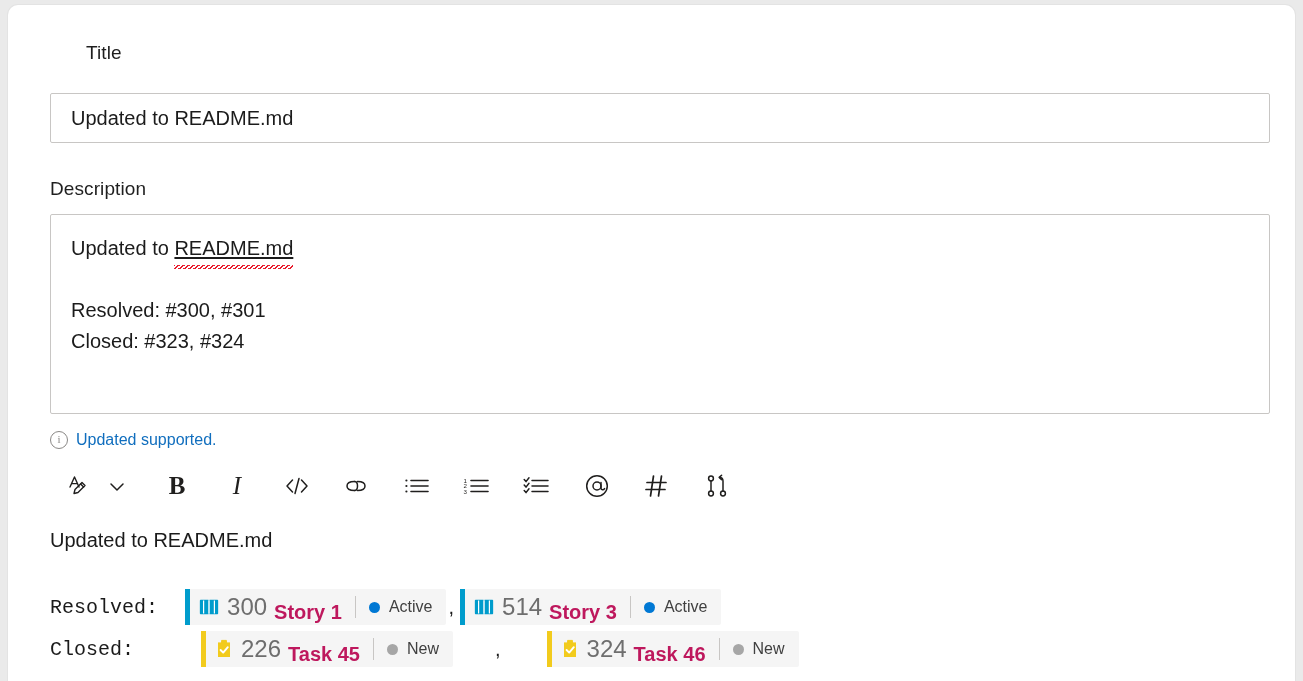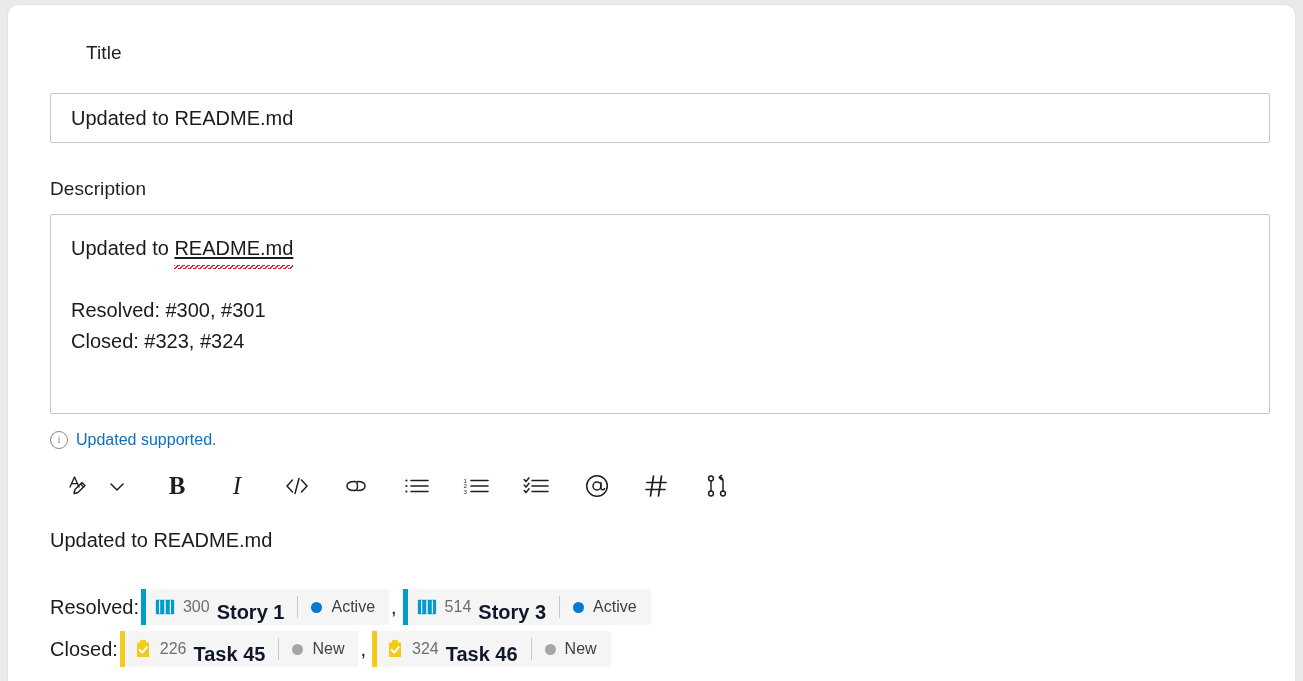--- a/index.html
+++ b/index.html
@@ -125,37 +125,37 @@
   .chip-row {
     position: absolute;
     left: 42px;
     display: flex;
     align-items: center;
     font-size: 20px;
     color: #1b1b1b;
     height: 36px;
   }
   #row-resolved { top: 584px; }
-  #row-closed   { top: 626px; }
-  .row-label { margin-right: 2px; white-space: nowrap; }
+  #row-closed   { top: 626px; gap: 40px; }
+  .row-label { margin-right: 27px; white-space: nowrap; font-family: Liberation Mono, monospace; }
   .comma { margin: 0 6px 0 2px; }
 
   .wi-chip {
     display: inline-flex;
     align-items: center;
     height: 36px;
     background: #f5f5f5;
     border-radius: 2px;
     padding-right: 14px;
     white-space: nowrap;
   }
   .wi-bar { width: 5px; height: 36px; flex: none; }
   .wi-ico { margin: 0 8px 0 9px; display: flex; align-items: center; }
-  .wi-id { color: #6e6e6e; font-size: 16px; margin-right: 7px; }
-  .wi-title { font-weight: bold; font-size: 20px; color: #0f172a; margin-top: 10px; }
+  .wi-id { color: #6e6e6e; font-size: 24px; margin-right: 7px; }
+  .wi-title { font-weight: bold; font-size: 20px; color: #be185d; margin-top: 10px; }
   .wi-sep {
     width: 1px; height: 22px; background: #c8c6c4;
     margin: 0 13px;
   }
   .wi-dot { width: 11px; height: 11px; border-radius: 50%; margin-right: 9px; }
   .wi-state { font-size: 16px; color: #404040; }
 </style>
 </head>
 <body>
 

